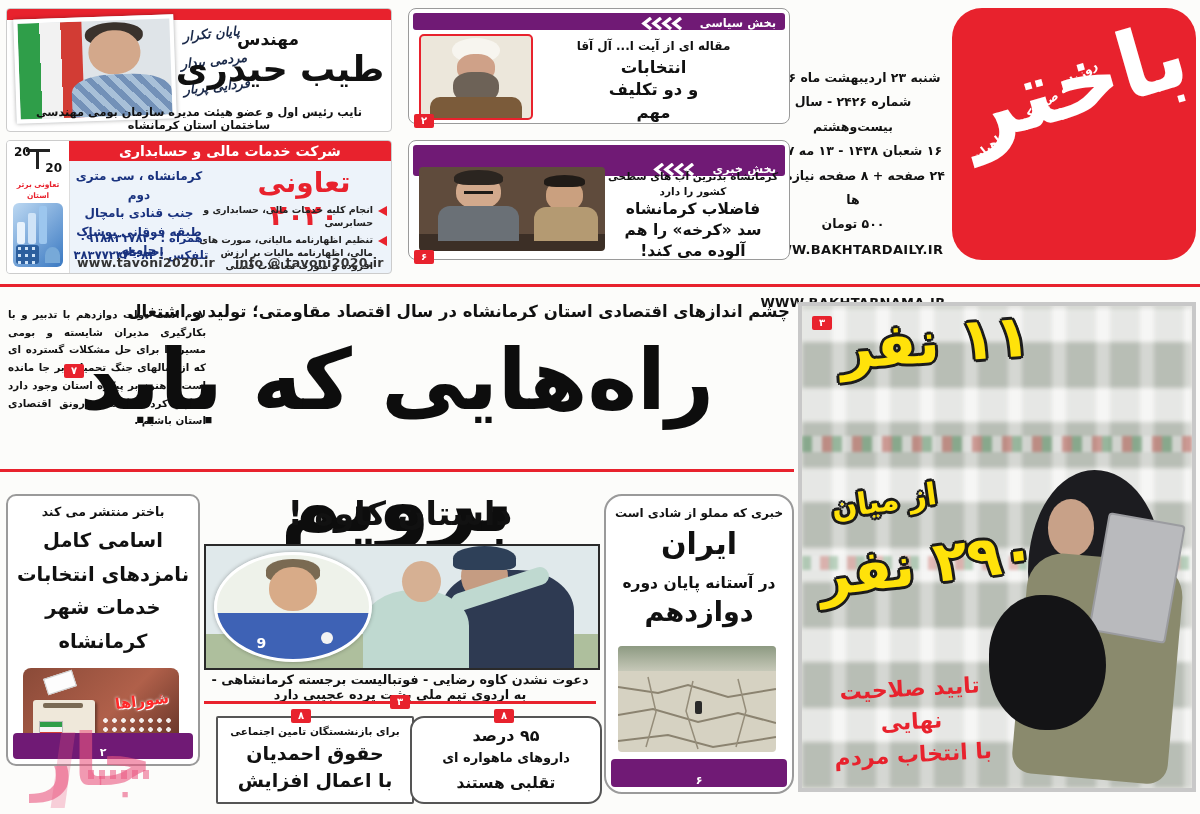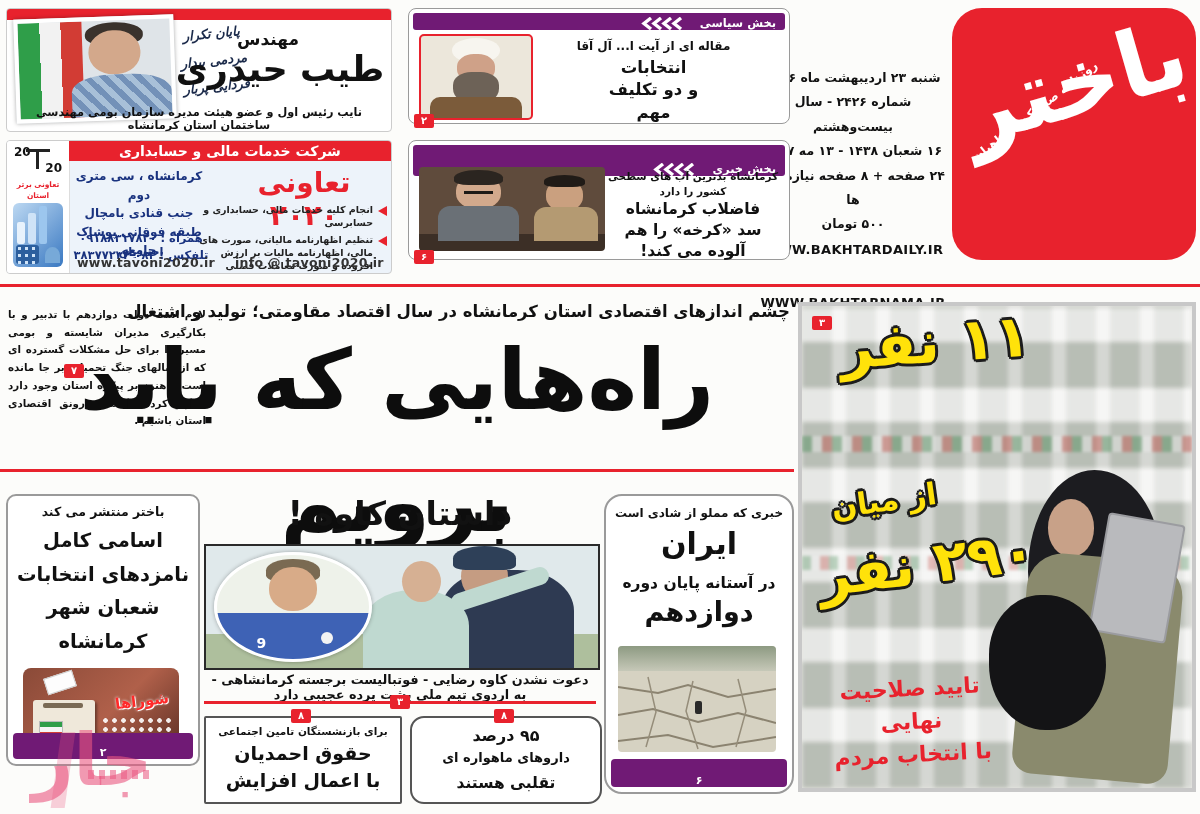--- a/index.html
+++ b/index.html
@@ -186,21 +186,21 @@
       <div>با انتخاب مردم</div>
     </div>
     <span class="badge" style="left:10px;top:10px;">۳</span>
   </div>
 
   <div class="frame" style="left:6px;top:494px;width:190px;height:268px;border-width:2px;border-radius:10px;">
     <div class="abs center bold" style="left:4px;right:4px;top:8px;font-size:12.5px;">باختر منتشر می کند</div>
     <div class="abs center" style="left:4px;right:4px;top:28px;line-height:1.72;">
       <div class="bold" style="font-size:19.5px;">اسامی کامل</div>
       <div class="bold" style="font-size:19.5px;">نامزدهای انتخابات</div>
-      <div class="bold" style="font-size:19.5px;">شعبان شهر</div>
+      <div class="bold" style="font-size:19.5px;">خدمات شهر</div>
       <div class="bold" style="font-size:19.5px;">کرمانشاه</div>
     </div>
     <div class="photo" style="left:15px;top:172px;width:156px;height:84px;border-radius:8px;background:linear-gradient(135deg,#8a4a38,#b0604a 55%,#5e2f24);">
       <div class="shape" style="right:6px;bottom:2px;width:72px;height:34px;background-image:radial-gradient(#fff 2px,transparent 2.6px);background-size:9px 9px;opacity:.9;"></div>
       <div class="abs bold" style="right:10px;top:24px;color:#ff2a2a;font-size:15px;transform:rotate(-7deg);text-shadow:0 0 3px #fff,1px 1px 0 #fff;">شوراها</div>
       <div class="shape" style="left:10px;bottom:6px;width:62px;height:46px;background:#efe8da;border-radius:3px;box-shadow:2px 2px 3px rgba(0,0,0,.4);"></div>
       <div class="shape" style="left:20px;bottom:44px;width:40px;height:5px;background:#7a6a55;border-radius:2px;"></div>
       <div class="shape" style="left:16px;bottom:14px;width:22px;height:15px;background:linear-gradient(180deg,#2f9e49 0 33%,#f5f5f5 33% 66%,#d23c34 66%);border:1px solid #bbb;"></div>
       <div class="shape" style="left:22px;top:6px;width:28px;height:15px;background:#fdfdfd;border:1px solid #ccc;transform:rotate(-18deg);"></div>
     </div>
@@ -221,21 +221,21 @@
       <div class="shape" style="left:32%;top:4%;width:36%;height:22%;background:#7a6a52;border-radius:50% 50% 30% 30%;"></div>
       <div class="shape" style="left:34%;top:12%;width:32%;height:42%;background:#d8ab88;border-radius:48%;"></div>
       <span class="abs bold" style="left:26%;bottom:8%;color:#fff;font-size:14px;">9</span>
       <div class="shape" style="right:24%;bottom:14%;width:12px;height:12px;background:#f3f3f3;border-radius:50%;"></div>
     </div>
   </div>
   <div class="abs center bold" style="left:204px;top:672px;width:392px;font-size:12.8px;">دعوت نشدن کاوه رضایی - فوتبالیست برجسته کرمانشاهی - به اردوی تیم ملی پشت پرده عجیبی دارد</div>
   <div class="rule" style="left:204px;top:701px;width:392px;"></div>
   <span class="badge" style="left:390px;top:695px;">۳</span>
 
-  <div class="frame" style="left:204px;top:716px;width:194px;height:84px;border-width:2px;border-color:#555;border-radius:2px;">
+  <div class="frame" style="left:216px;top:716px;width:194px;height:84px;border-width:2px;border-color:#555;border-radius:2px;">
     <div class="abs center bold" style="left:4px;right:4px;top:7px;font-size:10.5px;">برای بازنشستگان تامین اجتماعی</div>
     <div class="abs center bold" style="left:4px;right:4px;top:24px;font-size:19px;">حقوق احمدیان</div>
     <div class="abs center bold" style="left:4px;right:4px;top:51px;font-size:19px;">با اعمال افزایش</div>
   </div>
   <span class="badge" style="left:291px;top:709px;">۸</span>
 
   <div class="frame" style="left:410px;top:716px;width:188px;height:84px;border-width:2px;border-color:#555;border-radius:14px;">
     <div class="abs center bold" style="left:4px;right:4px;top:8px;font-size:16px;">۹۵ درصد</div>
     <div class="abs center bold" style="left:4px;right:4px;top:32px;font-size:13px;">داروهای ماهواره ای</div>
     <div class="abs center bold" style="left:4px;right:4px;top:56px;font-size:15.5px;">تقلبی هستند</div>

